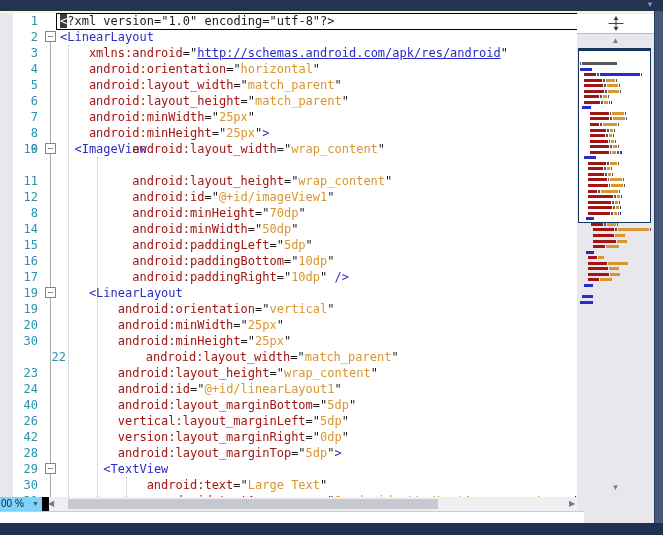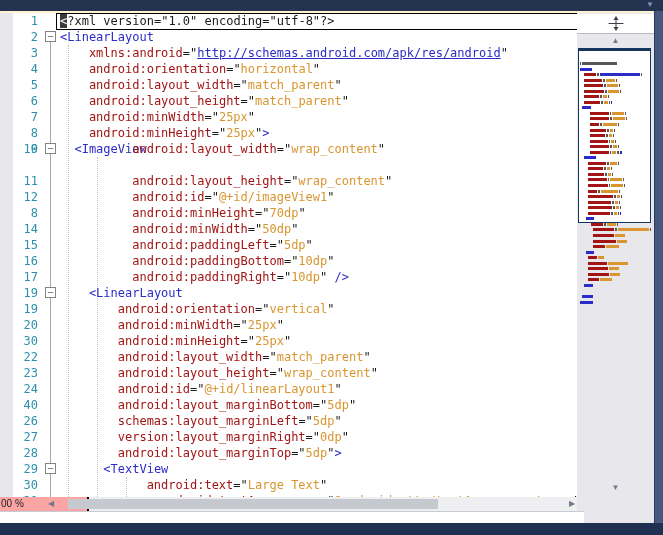--- a/index.html
+++ b/index.html
@@ -46,21 +46,21 @@
   .scroll-btn{position:absolute;left:0;width:77px;height:14px;text-align:center;color:var(--arrow);font-size:8px;line-height:14px;cursor:pointer;}
   .btn-up{top:21px;} .btn-down{top:468px;}
   .viewport-box{position:absolute;left:1px;top:35px;width:73px;height:175px;background:#fff;border:1px solid #16365C;border-top:3px solid #16365C;box-sizing:border-box;}
   .map-rows{position:absolute;left:2px;top:38px;width:73px;}
   .map-row{position:relative;height:5.55px;white-space:nowrap;}
   .map-row i{display:inline-block;height:3px;margin-right:1px;}
   .mb-elem{background:var(--elem);} .mb-attr{background:var(--attr);} .mb-val{background:var(--val);} .mb-text{background:#55565a;}
 
   
   .hsb-row{position:absolute;left:0;top:497px;width:577px;height:14px;background:#EFEFF2;}
-  .zoom-ctrl{position:absolute;left:0;top:0;width:42px;height:14px;background:#fca5a5;border-right:2px solid #000000;font-size:10px;color:#222;padding-left:45px;}
+  .zoom-ctrl{position:absolute;left:0;top:0;width:42px;height:14px;background:#7dd3fc;border-right:7px solid #000000;font-size:10px;color:#222;}
   .zoom-val{position:absolute;left:1px;top:1px;}
   .zoom-arrow{position:absolute;right:1px;top:0;width:11px;height:13px;font-size:7px;line-height:13px;text-align:center;color:#555;cursor:pointer;}
   .hs-left{position:absolute;left:45px;top:0;width:12px;height:14px;font-size:8px;line-height:14px;color:var(--arrow);text-align:center;cursor:pointer;}
   .hs-right{position:absolute;left:566px;top:0;width:12px;height:14px;font-size:8px;line-height:14px;color:var(--arrow);text-align:center;cursor:pointer;}
   .hs-thumb{position:absolute;left:68px;top:2px;width:370px;height:10px;background:var(--thumb);cursor:pointer;}
 </style>
 </head>
 <body>
 
 <div id="stage">
@@ -92,26 +92,26 @@
         <div class="code-row" style="top: 176px;"><span class="lnum">12</span><span class="ltext" style="left: 132.2px;"><span class="tk-attr">android:id</span><span class="tk-punc">="</span><span class="tk-val">@+id/imageView1</span><span class="tk-punc">"</span></span></div>
         <div class="code-row" style="top: 192px;"><span class="lnum">8</span><span class="ltext" style="left: 132.2px;"><span class="tk-attr">android:minHeight</span><span class="tk-punc">="</span><span class="tk-val">70dp</span><span class="tk-punc">"</span></span></div>
         <div class="code-row" style="top: 208px;"><span class="lnum">14</span><span class="ltext" style="left: 132.2px;"><span class="tk-attr">android:minWidth</span><span class="tk-punc">="</span><span class="tk-val">50dp</span><span class="tk-punc">"</span></span></div>
         <div class="code-row" style="top: 224px;"><span class="lnum">15</span><span class="ltext" style="left: 132.2px;"><span class="tk-attr">android:paddingLeft</span><span class="tk-punc">="</span><span class="tk-val">5dp</span><span class="tk-punc">"</span></span></div>
         <div class="code-row" style="top: 240px;"><span class="lnum">16</span><span class="ltext" style="left: 132.2px;"><span class="tk-attr">android:paddingBottom</span><span class="tk-punc">="</span><span class="tk-val">10dp</span><span class="tk-punc">"</span></span></div>
         <div class="code-row" style="top: 256px;"><span class="lnum">17</span><span class="ltext" style="left: 132.2px;"><span class="tk-attr">android:paddingRight</span><span class="tk-punc">="</span><span class="tk-val">10dp</span><span class="tk-punc">" </span><span class="tk-elem">/&gt;</span></span></div>
         <div class="code-row" style="top: 272px;"><span class="lnum">19</span><span class="fold-box">–</span><span class="ltext" style="left: 88.88px;"><span class="tk-elem">&lt;LinearLayout</span></span></div>
         <div class="code-row" style="top: 288px;"><span class="lnum">19</span><span class="ltext" style="left: 117.76px;"><span class="tk-attr">android:orientation</span><span class="tk-punc">="</span><span class="tk-val">vertical</span><span class="tk-punc">"</span></span></div>
         <div class="code-row" style="top: 304px;"><span class="lnum">20</span><span class="ltext" style="left: 117.76px;"><span class="tk-attr">android:minWidth</span><span class="tk-punc">="</span><span class="tk-val">25px</span><span class="tk-punc">"</span></span></div>
         <div class="code-row" style="top: 320px;"><span class="lnum">30</span><span class="ltext" style="left: 117.76px;"><span class="tk-attr">android:minHeight</span><span class="tk-punc">="</span><span class="tk-val">25px</span><span class="tk-punc">"</span></span></div>
-        <div class="code-row" style="top: 336px;"><span class="lnum">22</span><span class="ltext" style="left: 117.76px;"><span class="tk-attr">android:layout_width</span><span class="tk-punc">="</span><span class="tk-val">match_parent</span><span class="tk-punc">"</span></span></div>
+        <div class="code-row" style="top: 336px; margin-left: 28px;"><span class="lnum">22</span><span class="ltext" style="left: 117.76px;"><span class="tk-attr">android:layout_width</span><span class="tk-punc">="</span><span class="tk-val">match_parent</span><span class="tk-punc">"</span></span></div>
         <div class="code-row" style="top: 352px;"><span class="lnum">23</span><span class="ltext" style="left: 117.76px;"><span class="tk-attr">android:layout_height</span><span class="tk-punc">="</span><span class="tk-val">wrap_content</span><span class="tk-punc">"</span></span></div>
         <div class="code-row" style="top: 368px; text-decoration: underline;"><span class="lnum">24</span><span class="ltext" style="left: 117.76px;"><span class="tk-attr">android:id</span><span class="tk-punc">="</span><span class="tk-val">@+id/linearLayout1</span><span class="tk-punc">"</span></span></div>
         <div class="code-row" style="top: 384px;"><span class="lnum">40</span><span class="ltext" style="left: 117.76px;"><span class="tk-attr">android:layout_marginBottom</span><span class="tk-punc">="</span><span class="tk-val">5dp</span><span class="tk-punc">"</span></span></div>
-        <div class="code-row" style="top: 400px;"><span class="lnum">26</span><span class="ltext" style="left: 117.76px;"><span class="tk-attr">schemas:layout_marginLeft</span><span class="tk-punc">="</span><span class="tk-val">5dp</span><span class="tk-punc">"</span></span></div>
-        <div class="code-row" style="top: 416px;"><span class="lnum">27</span><span class="ltext" style="left: 117.76px;"><span class="tk-attr">version:layout_marginRight</span><span class="tk-punc">="</span><span class="tk-val">0dp</span><span class="tk-punc">"</span></span></div>
+        <div class="code-row" style="top: 400px;"><span class="lnum">26</span><span class="ltext" style="left: 117.76px;"><span class="tk-attr">vertical:layout_marginLeft</span><span class="tk-punc">="</span><span class="tk-val">5dp</span><span class="tk-punc">"</span></span></div>
+        <div class="code-row" style="top: 416px;"><span class="lnum">42</span><span class="ltext" style="left: 117.76px;"><span class="tk-attr">version:layout_marginRight</span><span class="tk-punc">="</span><span class="tk-val">0dp</span><span class="tk-punc">"</span></span></div>
         <div class="code-row" style="top: 432px;"><span class="lnum">28</span><span class="ltext" style="left: 117.76px;"><span class="tk-attr">android:layout_marginTop</span><span class="tk-punc">="</span><span class="tk-val">5dp</span><span class="tk-punc">"</span><span class="tk-elem">&gt;</span></span></div>
         <div class="code-row" style="top: 448px;"><span class="lnum">29</span><span class="fold-box">–</span><span class="ltext" style="left: 103.32px;"><span class="tk-elem">&lt;TextView</span></span></div>
         <div class="code-row" style="top: 464px;"><span class="lnum">30</span><span class="ltext" style="left: 146.64px;"><span class="tk-attr">android:text</span><span class="tk-punc">="</span><span class="tk-val">Large Text</span><span class="tk-punc">"</span></span></div>
         <div class="code-row" style="top: 480px;"><span class="lnum">31</span><span class="ltext" style="left: 161.08px;"><span class="tk-attr">android:textAppearance</span><span class="tk-punc">="</span><span class="tk-val">?android:attr/textAppearanceLarge</span><span class="tk-punc">"</span></span></div>
       </div>
     <div class="caret-line-box"></div>
   </div>
 
   <div class="map-col">
     <div class="split-handle">

